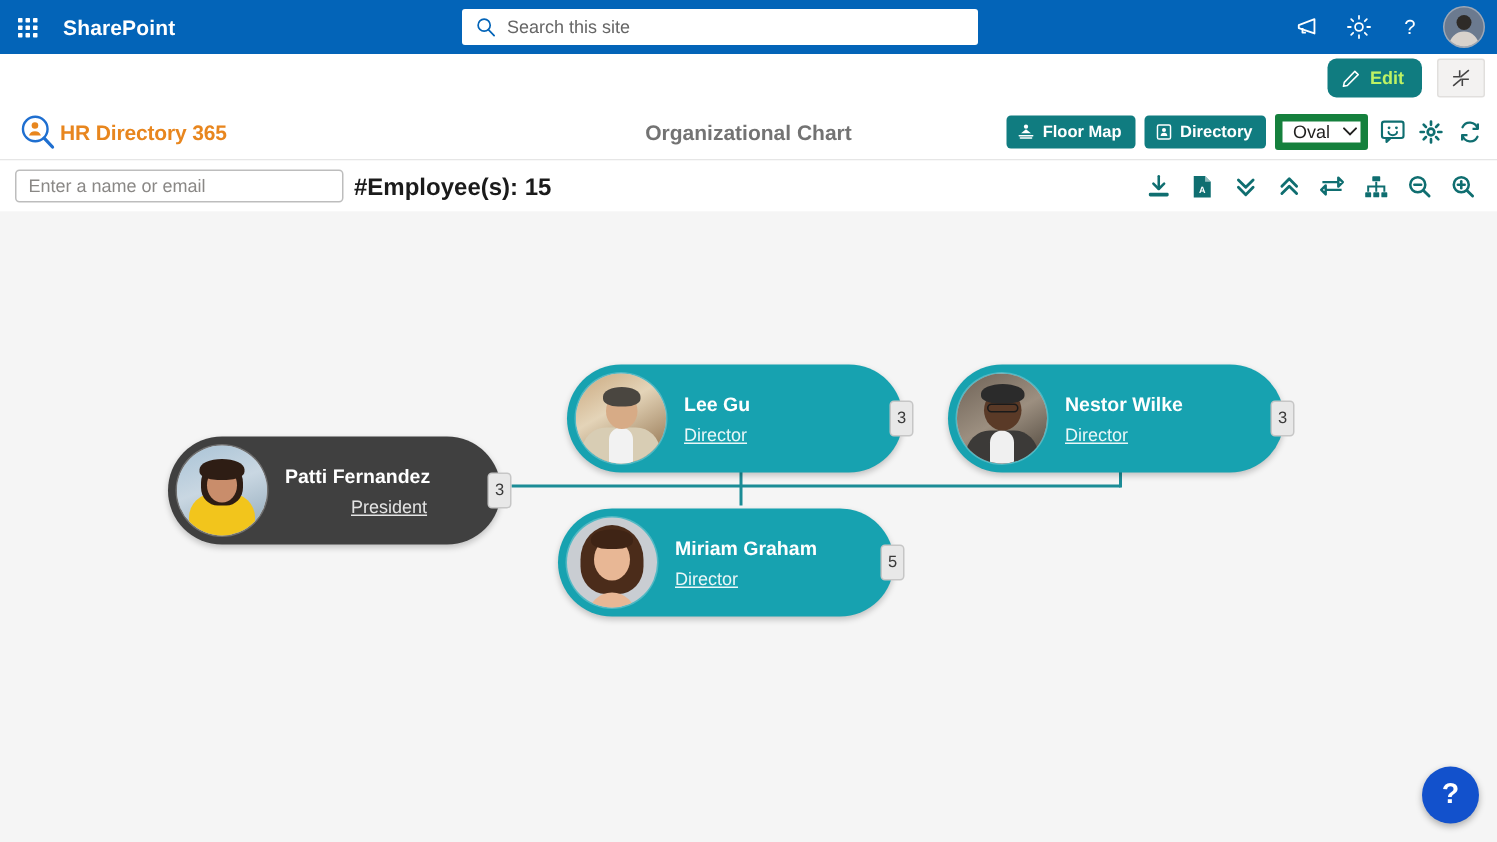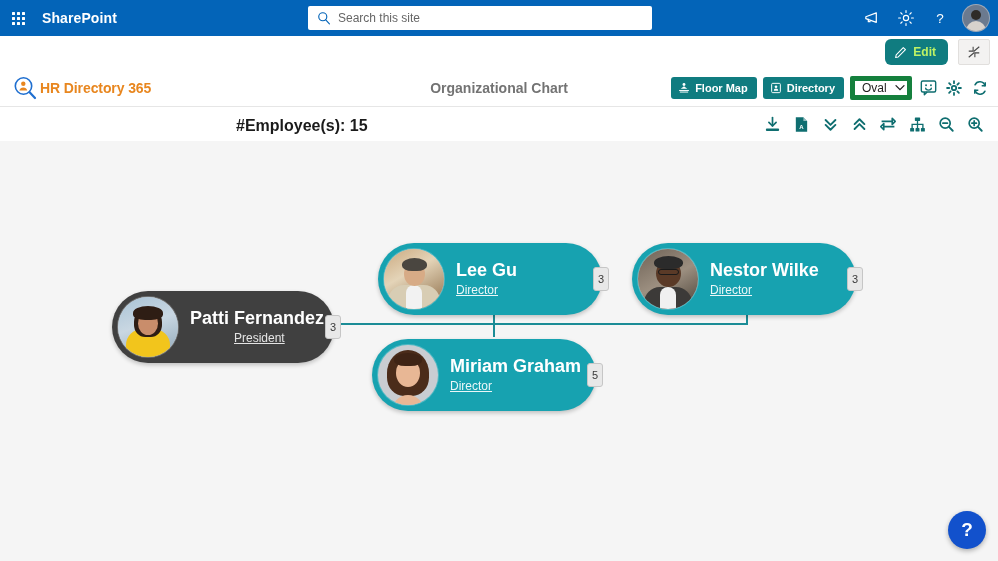--- a/index.html
+++ b/index.html
@@ -207,21 +207,21 @@
   .node-avatar {
     width: 60px; height: 60px; min-width: 60px;
     border-radius: 50%;
     margin-left: 6px;
     overflow: hidden; position: relative;
     background: #c9cdd2;
     box-shadow: 0 0 0 1px rgba(255,255,255,.25);
   }
   .node-text { margin-left: 12px; overflow: hidden; }
   .node-name {
-    color: #fff; font-size: 18px; font-weight: 700;
+    color: #fff; font-size: 13px; font-weight: 700;
     line-height: 18px; white-space: nowrap;
   }
   .node-role {
     color: #eaf7f8; font-size: 12px; font-weight: 400;
     line-height: 16px; margin-top: 3px; white-space: nowrap; text-decoration: underline;
   }
   .node.root .node-role { color: #e4e4e4; margin-left: 44px; }
   .count-badge {
     position: absolute;
     width: 16px; height: 24px;
@@ -384,20 +384,21 @@
         <path d="M14.6 6.4 A6 6 0 0 0 3.4 5.4" fill="none" stroke="#0f6e70" stroke-width="1.7" stroke-linecap="round"></path>
         <path d="M3.4 11.6 A6 6 0 0 0 14.6 12.6" fill="none" stroke="#0f6e70" stroke-width="1.7" stroke-linecap="round"></path>
         <path d="M14.9 2.6 L14.9 6.6 L10.9 6.6" fill="none" stroke="#0f6e70" stroke-width="1.7" stroke-linejoin="round"></path>
         <path d="M3.1 15.4 L3.1 11.4 L7.1 11.4" fill="none" stroke="#0f6e70" stroke-width="1.7" stroke-linejoin="round"></path>
       </svg>
     </div>
   </div>
 </div>
 
 <div class="toolbar">
+  <input class="name-input" placeholder="Enter a name or email" style="">
   <div class="emp-count">#Employee(s): 15</div>
 
   <div class="tool-icons">
     <div class="tool-icon">
       <svg width="17" height="17" viewBox="0 0 18 18">
         <path d="M9 1.6 L9 10.2" stroke="#0f6e70" stroke-width="1.8" stroke-linecap="round"></path>
         <path d="M5.2 6.8 L9 10.6 L12.8 6.8" fill="none" stroke="#0f6e70" stroke-width="1.8" stroke-linejoin="round" stroke-linecap="round"></path>
         <rect x="2" y="13.2" width="14" height="2.6" rx="1" fill="#0f6e70"></rect>
       </svg>
     </div>

